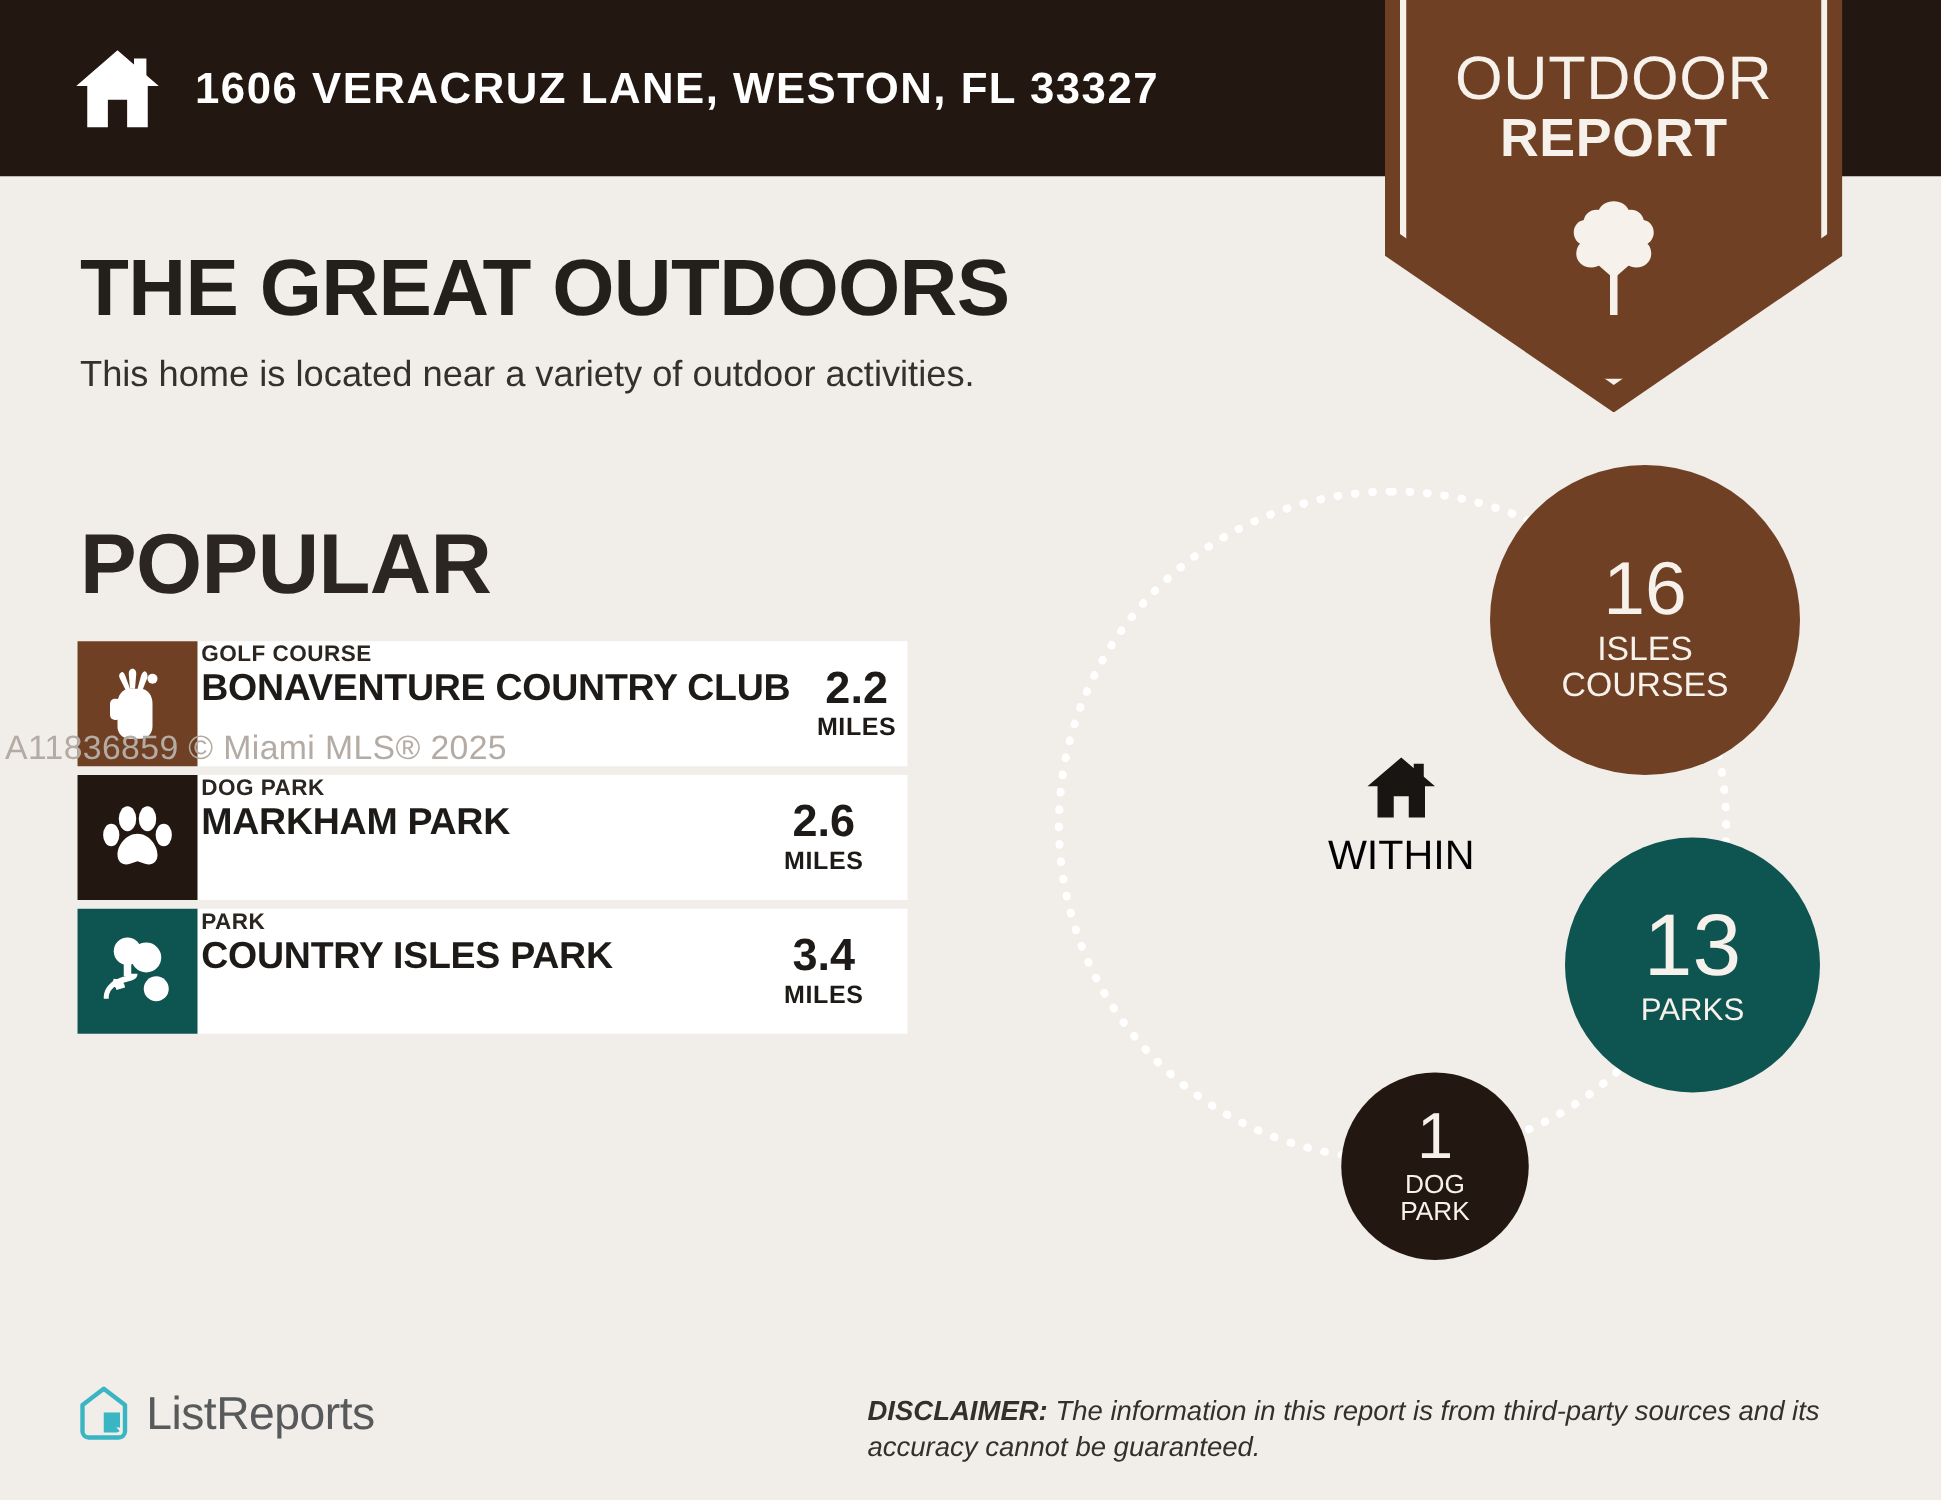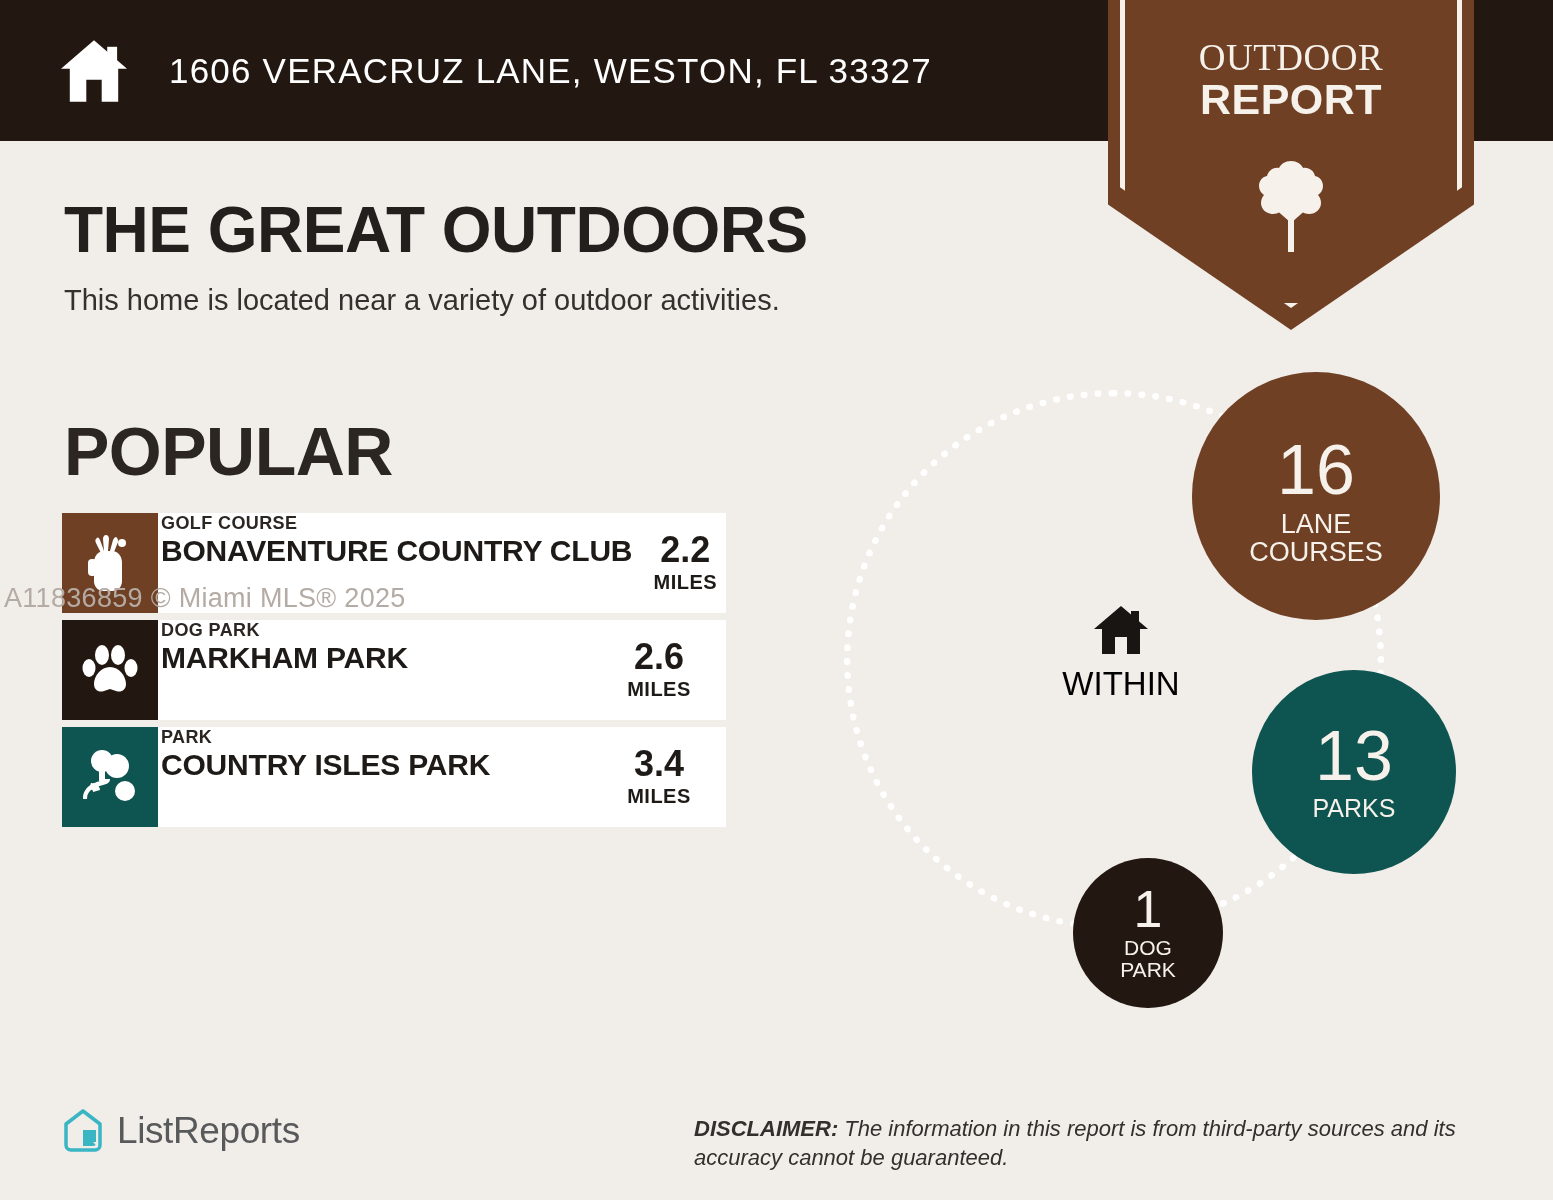--- a/index.html
+++ b/index.html
@@ -11,43 +11,43 @@
   }
   .page { position: relative; width: 1553px; height: 1200px; background: #f1ede9; }
 
   
   .topbar {
     position: absolute; left: 0; top: 0; width: 1553px; height: 141px;
     background: #231811; display: flex; align-items: center;
   }
   .home-glyph { margin-left: 58px; width: 72px; height: 66px; display: block; }
   .addr {
-    margin-left: 39px; color: #ffffff;
-    font-size: 35px; letter-spacing: 1.2px; font-weight: 400;
+    margin-left: 26px; color: #ffffff;
+    font-size: 35px; letter-spacing: 1.2px; font-weight: 700;
     white-space: nowrap;
   }
 
   
   .badge {
     position: absolute; left: 1108px; top: 0; width: 366px; height: 330px;
     background: #6f4024;
     -webkit-clip-path: polygon(0 0, 100% 0, 100% 62%, 50% 100%, 0 62%);
     clip-path: polygon(0 0, 100% 0, 100% 62%, 50% 100%, 0 62%);
   }
   .badge-inner {
     position: absolute; left: 12px; top: -10px; width: 342px; height: 318px;
     border: 5px solid #f6f1ea;
     -webkit-clip-path: polygon(0 0, 100% 0, 100% 62%, 50% 100%, 0 62%);
     clip-path: polygon(0 0, 100% 0, 100% 62%, 50% 100%, 0 62%);
   }
   .badge-txt {
     position: absolute; left: 0; top: 40px; width: 366px; text-align: center;
     color: #f6f1ea; line-height: 0.95;
   }
-  .badge-l1 { font-size: 37px; letter-spacing: 0.5px; font-weight: 400; font-family: Liberation Serif, serif; }
+  .badge-l1 { font-size: 49px; letter-spacing: 0.5px; font-weight: 400; }
   .badge-l2 { font-size: 43px; letter-spacing: 0.5px; font-weight: 700; margin-top: 4px;}
   .badge-tree { position: absolute; left: 50%; top: 158px; transform: translateX(-50%); }
 
   
   .h1 {
     position: absolute; left: 64px; top: 193px;
     font-size: 64px; font-weight: 700; color: #231f1c; letter-spacing: -0.5px;
   }
   .sub {
     position: absolute; left: 64px; top: 284px;
@@ -82,21 +82,21 @@
   }
   .bubble {
     position: absolute; border-radius: 50%;
     display: flex; flex-direction: column; align-items: center; justify-content: center;
     color: #f6f1ea; text-align: center;
   }
   .b-golf { left: 1192px; top: 372px; width: 248px; height: 248px; background: #6f4024; }
   .b-park { left: 1252px; top: 670px; width: 204px; height: 204px; background: #0e5450; }
   .b-dog  { left: 1073px; top: 858px; width: 150px; height: 150px; background: #231811; }
   .b-num  { font-weight: 400; line-height: 0.95; }
-  .b-golf .b-num { font-size: 70px; margin-top: 12px; }
+  .b-golf .b-num { font-size: 60px; margin-top: 12px; }
   .b-park .b-num { font-size: 70px; }
   .b-dog  .b-num { font-size: 52px; }
   .b-lab  { font-weight: 400; line-height: 1.05; margin-top: 6px; }
   .b-golf .b-lab { font-size: 27px; }
   .b-park .b-lab { font-size: 25px; }
   .b-dog  .b-lab { font-size: 21px; margin-top: 3px; }
 
   .center-note { position: absolute; left: 1010px; top: 604px; width: 222px; text-align: center; }
   .cn-house { display: block; margin: 0 auto 10px; }
   .cn-l1 { font-size: 33px; color: #000000; font-weight: 400; line-height: 1.08; }
@@ -222,21 +222,21 @@
     <svg class="cn-house" width="56" height="52" viewBox="0 0 56 52">
       <path fill="#191512" d="M28 2 L55 25 L47 25 L47 50 L34 50 L34 33 L22 33 L22 50 L9 50 L9 25 L1 25 Z"></path>
       <rect fill="#191512" x="38" y="7" width="8" height="12"></rect>
     </svg>
     <div class="cn-l1">WITHIN</div>
   </div>
 
   <div class="bubble b-golf">
     <div class="b-num">16</div>
     <div class="b-lab">
-      <div>LANE</div>
+      <div>ISLES</div>
       <div>COURSES</div>
     </div>
   </div>
 
   <div class="bubble b-park">
     <div class="b-num">13</div>
     <div class="b-lab">PARKS</div>
   </div>
 
   <div class="bubble b-dog">

